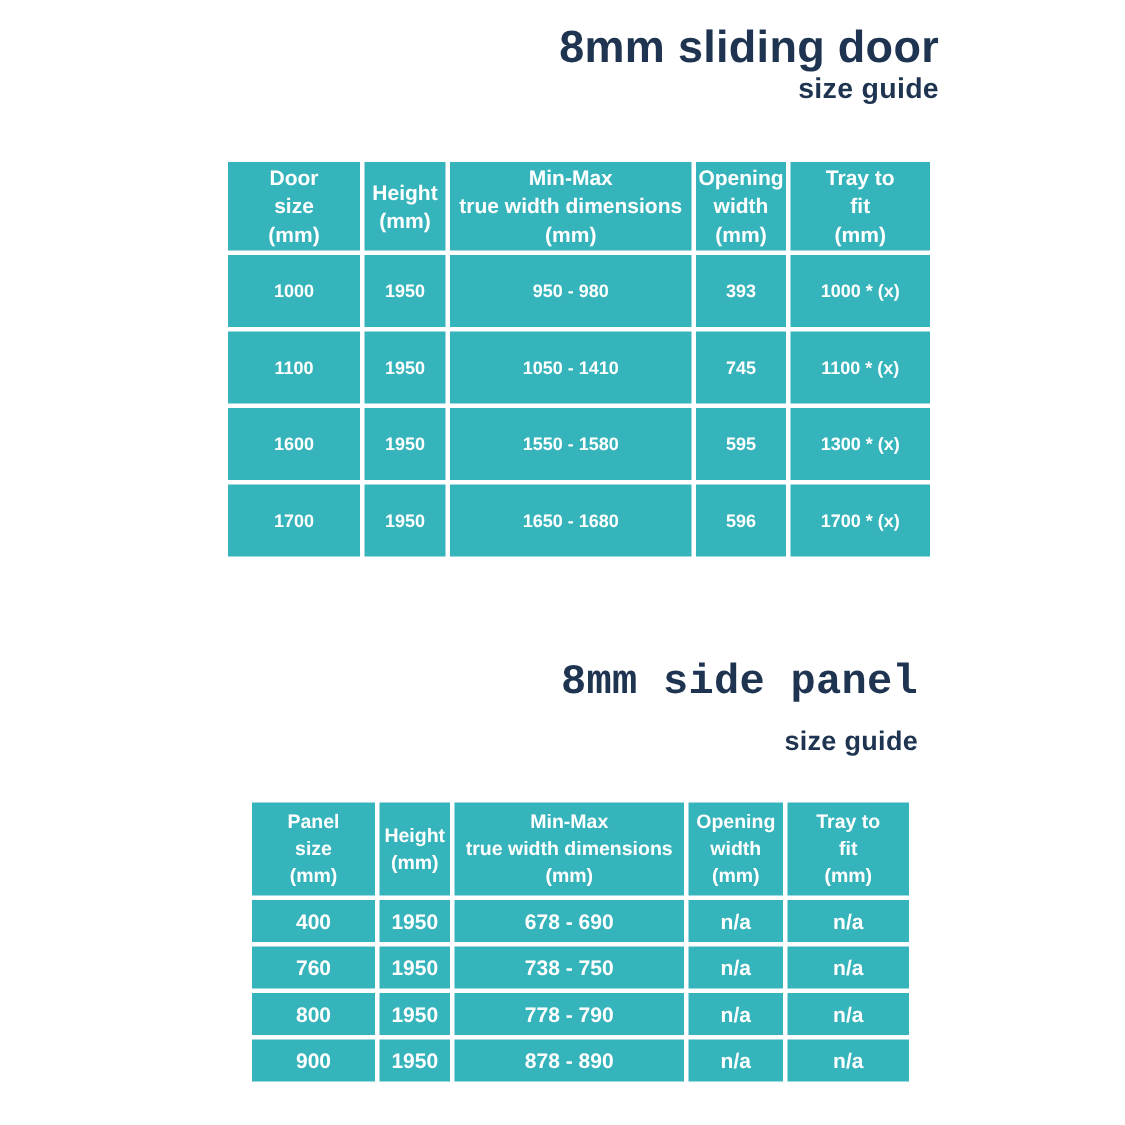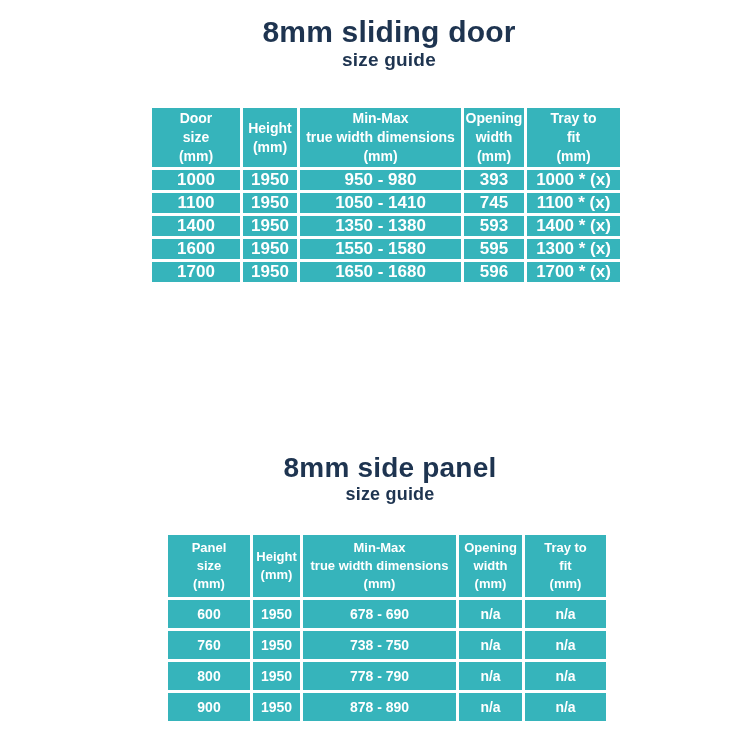--- a/index.html
+++ b/index.html
@@ -10,28 +10,28 @@
   html, body { background: #ffffff; }
   body {
     width: 750px;
     height: 750px;
     position: relative;
     overflow: hidden;
     font-family: "Liberation Sans", sans-serif;
   }
   .guide-title {
     position: absolute;
-    text-align: center;
+    text-align: right;
     color: var(--navy);
     font-weight: 800;
     letter-spacing: 0.2px;
   }
   .t1-title    { top: 15px;  left: 152px; width: 474px; font-size: 30px; line-height: 34px; }
   .t1-subtitle { top: 49px;  left: 152px; width: 474px; font-size: 19px; line-height: 22px; }
-  .t2-title    { top: 452px; left: 168px; width: 444px; font-size: 28px; line-height: 32px; }
+  .t2-title    { top: 440px; left: 168px; width: 444px; font-size: 28px; line-height: 32px; font-family: Liberation Mono, monospace; }
   .t2-subtitle { top: 484px; left: 168px; width: 444px; font-size: 18px; line-height: 21px; }
 
   table.size-table {
     position: absolute;
     border-collapse: separate;
     border-spacing: 3px;
     table-layout: fixed;
   }
   #door-table  { left: 149px; top: 105px; }
   #panel-table { left: 165px; top: 532px; }
@@ -39,21 +39,21 @@
   .size-table th, .size-table td {
     background: var(--teal);
     color: #ffffff;
     text-align: center;
     vertical-align: middle;
     font-weight: 700;
     white-space: pre-line;
     overflow: hidden;
   }
   #door-table th  { height: 59px; font-size: 14px; line-height: 19px; }
-  #door-table td  { height: 18px; font-size: 17px; margin-top: 36px; }
+  #door-table td  { height: 48px; font-size: 12px; margin-top: 36px; }
   #panel-table th { height: 62px; font-size: 13px; line-height: 18px; }
   #panel-table td { height: 28px; font-size: 14px; }
 
   
   #door-table  col.c1 { width: 88px; }
   #door-table  col.c2 { width: 54px; }
   #door-table  col.c3 { width: 161px; }
   #door-table  col.c4 { width: 60px; }
   #door-table  col.c5 { width: 93px; }
   #panel-table col.c1 { width: 82px; }
@@ -104,27 +104,20 @@
       <td>1000 * (x)</td>
     </tr>
       <tr>
       <td>1100</td>
       <td>1950</td>
       <td>1050 - 1410</td>
       <td>745</td>
       <td>1100 * (x)</td>
     </tr>
       <tr>
-      <td>1400</td>
-      <td>1950</td>
-      <td>1350 - 1380</td>
-      <td>593</td>
-      <td>1400 * (x)</td>
-    </tr>
-      <tr>
       <td>1600</td>
       <td>1950</td>
       <td>1550 - 1580</td>
       <td>595</td>
       <td>1300 * (x)</td>
     </tr>
       <tr>
       <td>1700</td>
       <td>1950</td>
       <td>1650 - 1680</td>
@@ -159,21 +152,21 @@
 width
 (mm)</th>
       <th>Tray to
 fit
 (mm)</th>
     </tr>
   </thead>
   <tbody>
 
   <tr>
-      <td>600</td>
+      <td>400</td>
       <td>1950</td>
       <td>678 - 690</td>
       <td>n/a</td>
       <td>n/a</td>
     </tr>
       <tr>
       <td>760</td>
       <td>1950</td>
       <td>738 - 750</td>
       <td>n/a</td>

